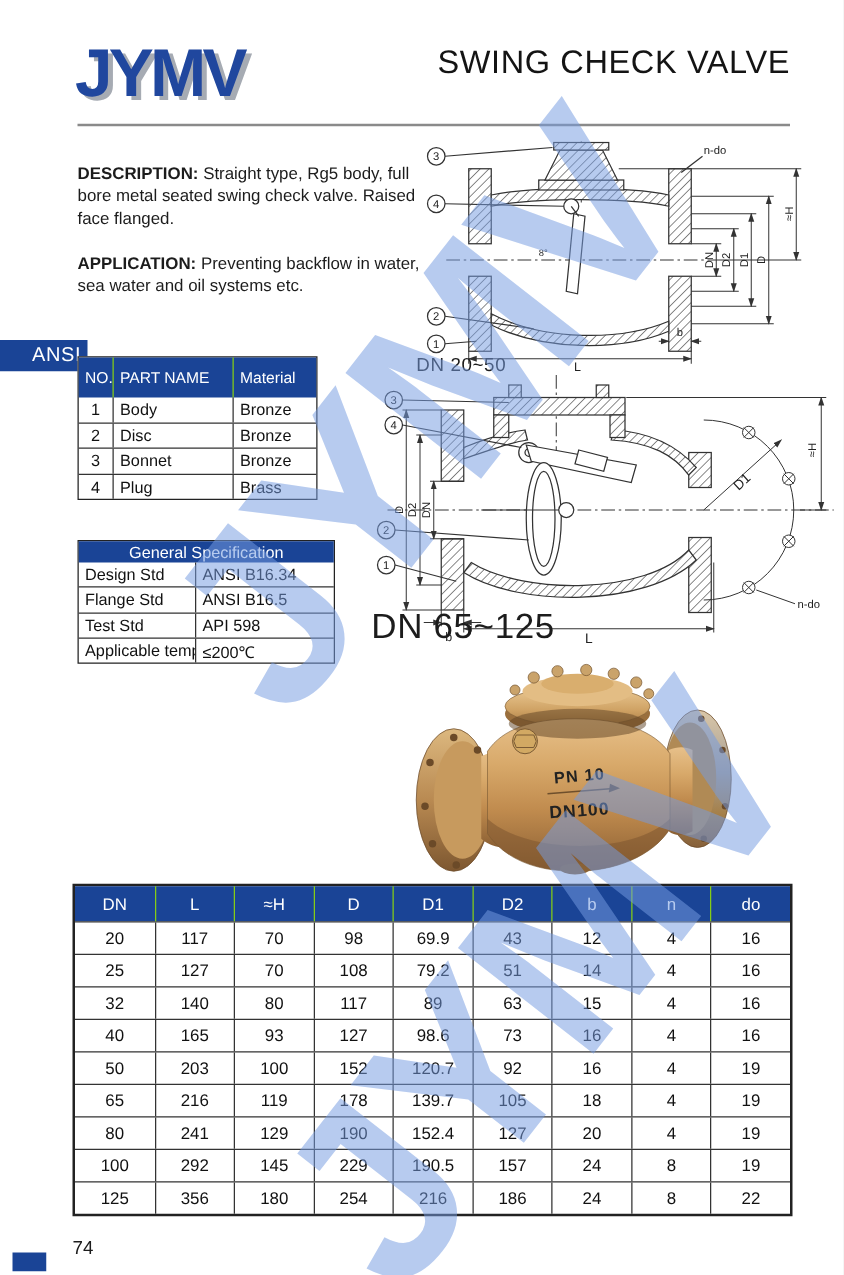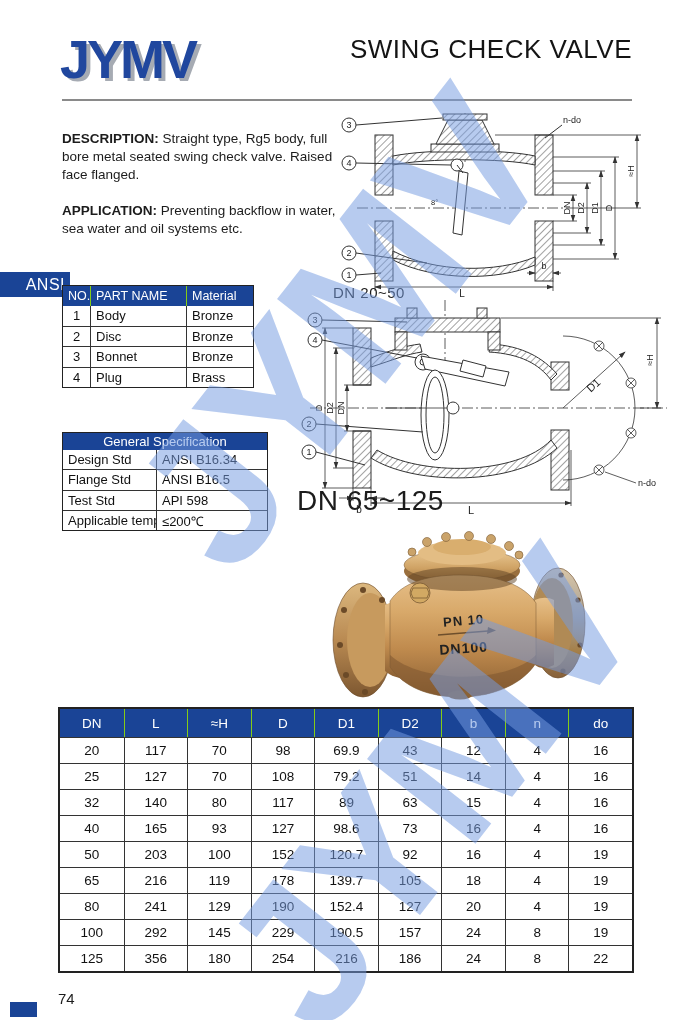--- a/index.html
+++ b/index.html
@@ -29,21 +29,21 @@
   .thead .hcell{padding:0 5px;font-size:12.5px;white-space:nowrap;overflow:hidden;
                 border-left:1px solid #84cc16;height:100%;display:flex;align-items:center;box-sizing:border-box;}
   .thead .hcell:first-child{border-left:none;}
   .trow{display:grid;border-top:1px solid #333;align-items:center;}
   .tcell{font-size:13px;padding:0 5px;height:100%;display:flex;align-items:center;
          border-left:1px solid #333;box-sizing:border-box;white-space:nowrap;overflow:hidden;}
   .tcell:first-child{border-left:none;}
 
   
   .parts{left:62px;top:285px;width:192px;}
-  .parts .thead{grid-template-columns:27px 96px 1fr;height:20px;}
+  .parts .thead{grid-template-columns:27px 96px 1fr;height:32px;}
   .parts .trow{grid-template-columns:27px 96px 1fr;height:19.5px;}
   .parts .trow:first-child{border-top:none;}
   .parts .tcell:first-child{justify-content:center;padding:0;}
 
   
   .spec{left:62px;top:432px;width:206px;}
   .spec .spec-title{background:#1a4496;color:#fff;font-size:13px;height:17px;
                     display:flex;align-items:center;justify-content:center;}
   .spec .trow{grid-template-columns:93px 1fr;height:19.3px;}
   .spec .trow:first-child{border-top:none;}

